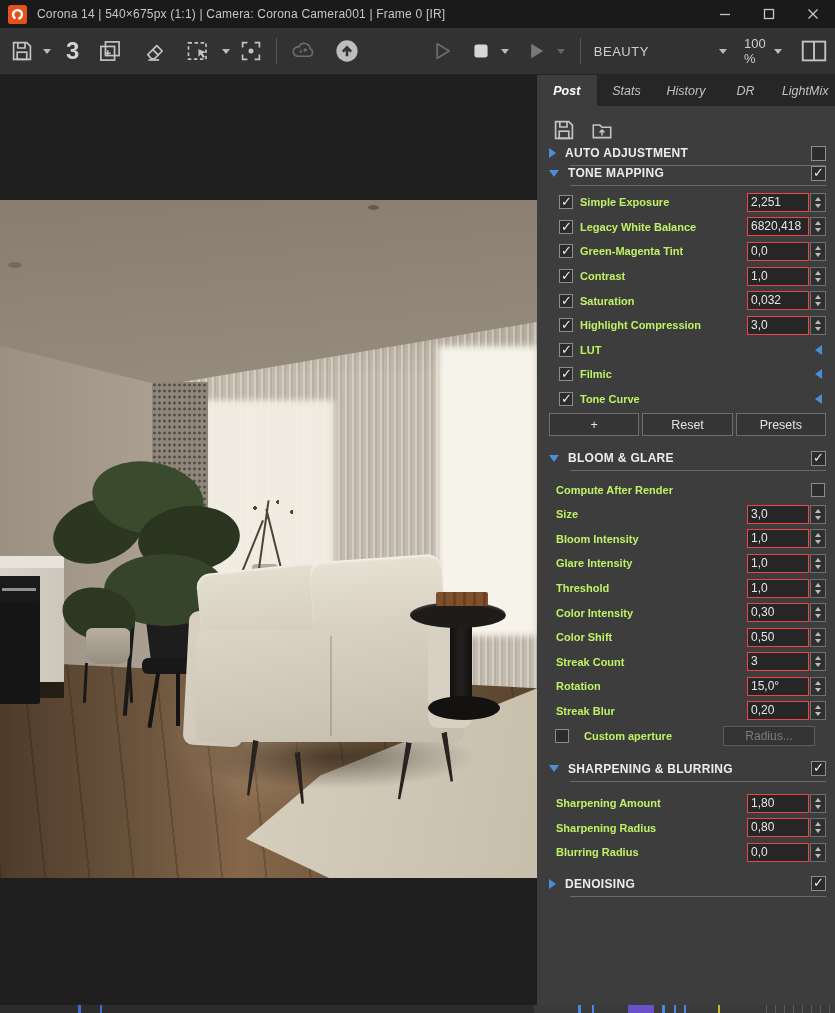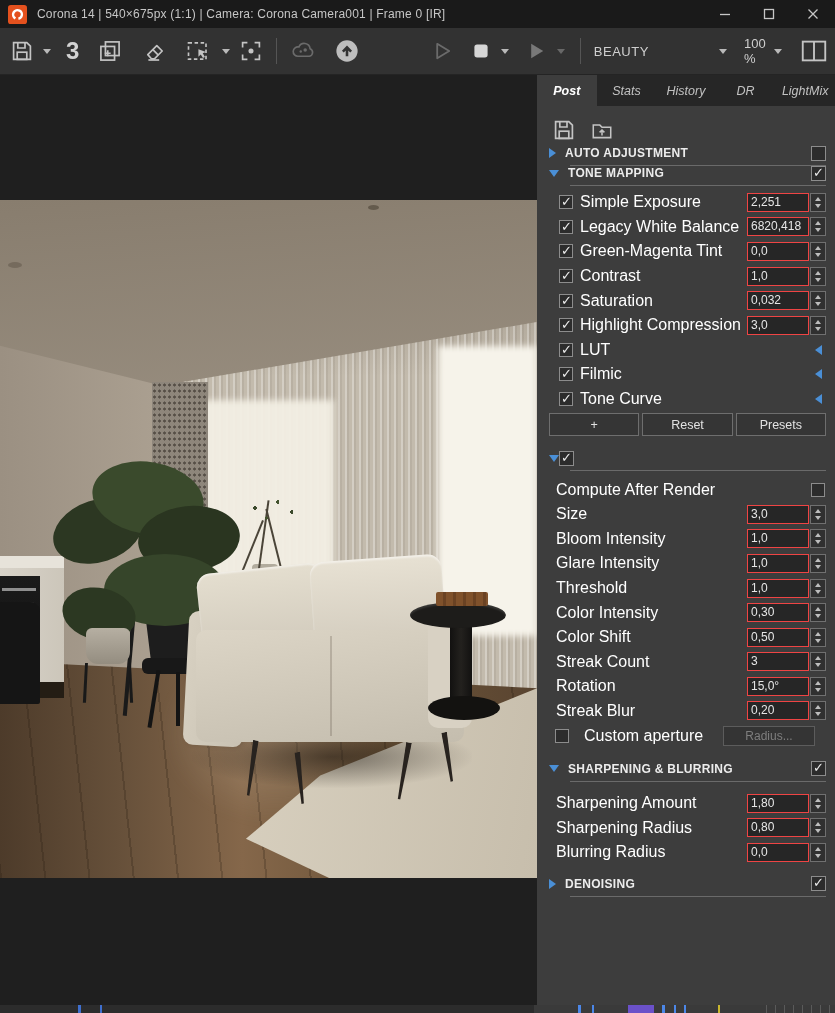--- a/index.html
+++ b/index.html
@@ -104,21 +104,21 @@
   .tri-r { width:0; height:0; border-top:5px solid transparent; border-bottom:5px solid transparent; border-left:7px solid #4a8fd6; }
   .tri-d { width:0; height:0; border-left:5px solid transparent; border-right:5px solid transparent; border-top:7px solid #4a8fd6; }
   .tri-l { width:0; height:0; border-top:5px solid transparent; border-bottom:5px solid transparent; border-right:7px solid #4a8fd6; }
   .sect-title { flex:1; margin-left:9px; color:#ececec; font-size:12px; font-weight:bold; letter-spacing:.3px; }
   .cb { width:14px; height:14px; min-width:14px; border:1px solid #8c8c8c; background:#2c2c2c; position:relative; }
   .cb.big { width:15px; height:15px; min-width:15px; }
   .cb.checked::after { content:"✓"; position:absolute; left:1px; top:-2px; color:#ececec; font-size:13px; }
   .prow { display:flex; align-items:center; height:24.6px; }
   .handle { width:7px; height:13px; margin-right:3px; background-image:radial-gradient(circle 1px,#9b9b9b 60%,transparent 61%); background-size:3.5px 3.5px; }
   .prow .cb { margin-right:7px; }
-  .plabel { flex:1; color:#ffffff; font-size:16px; white-space:nowrap; overflow:hidden; }
+  .plabel { flex:1; color:#bef264; font-size:11px; white-space:nowrap; overflow:hidden;font-weight:bold; }
   .plabel.ind { margin-left:7px; }
   .spinbox { width:62px; min-width:62px; height:19px; background:#262626; border:1px solid #ef4444; color:#e6e6e6; font-size:12px; line-height:17px; padding:0 3px; overflow:hidden; white-space:nowrap; }
   .spin { width:16px; min-width:16px; height:19px; background:#303030; border:1px solid #707070; margin-left:1px; display:flex; flex-direction:column; align-items:center; justify-content:center; gap:3px; }
   .tu { width:0; height:0; border-left:3.5px solid transparent; border-right:3.5px solid transparent; border-bottom:4px solid #bdbdbd; }
   .td { width:0; height:0; border-left:3.5px solid transparent; border-right:3.5px solid transparent; border-top:4px solid #bdbdbd; }
   .btnrow { display:flex; gap:3px; margin-top:2px; }
   .pbtn { flex:1; height:23px; background:#353535; border:1px solid #6e6e6e; color:#e2e2e2; font-size:12.5px; display:flex; align-items:center; justify-content:center; }
   .editor-btn { width:92px; height:20px; background:#343434; border:1px solid #5c5c5c; color:#7e7e7e; font-size:12px; display:flex; align-items:center; justify-content:center; margin-right:11px; }
   .mt { margin-top:12px; } .mt2 { } .mt3 { margin-top:10px; }
   .rows { margin-top:7px; }
@@ -432,20 +432,21 @@
         <div class="btnrow">
           <div class="pbtn">+</div>
           <div class="pbtn">Reset</div>
           <div class="pbtn">Presets</div>
         </div>
       </div>
 
       <div class="mt">
         <div class="sect-head">
           <span class="tri-d"></span>
+          <span class="sect-title">BLOOM &amp; GLARE</span>
           <span class="cb big checked"></span>
         </div>
         <div class="rows" style="margin-top:9px">
           <div class="prow">
             <span class="plabel ind">Compute After Render</span>
             <span class="cb" style="margin-right:1px"></span>
           </div>
           <div class="prow">
             <span class="plabel ind">Size</span>
             <span class="spinbox">3,0</span>

